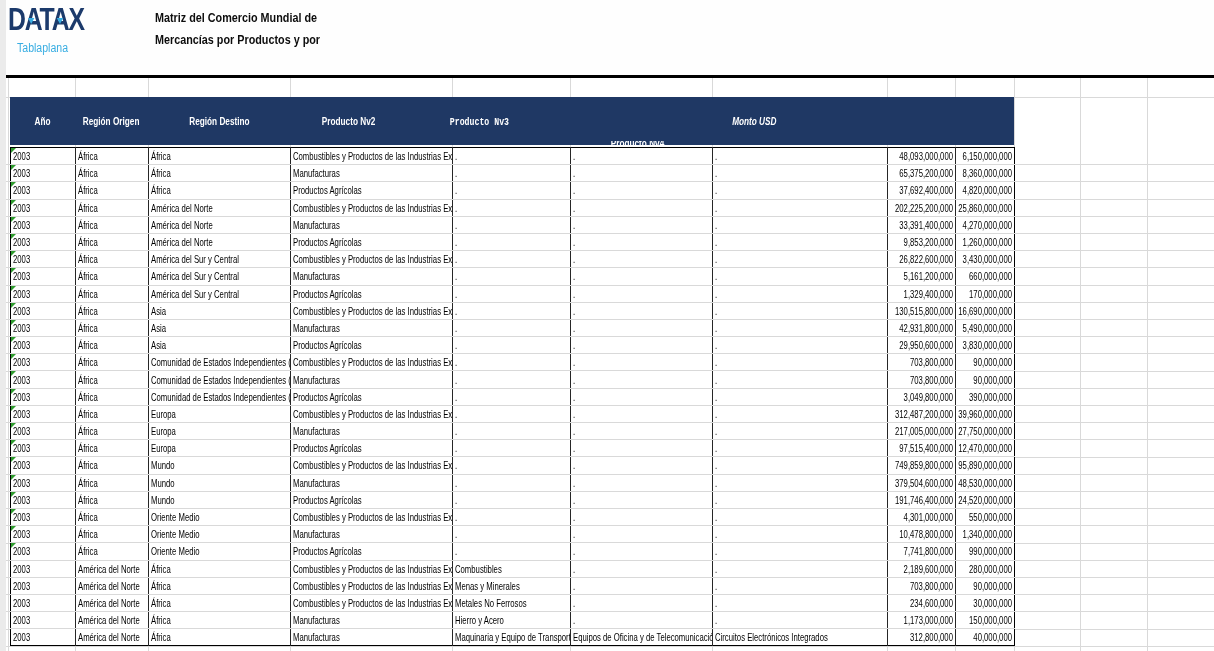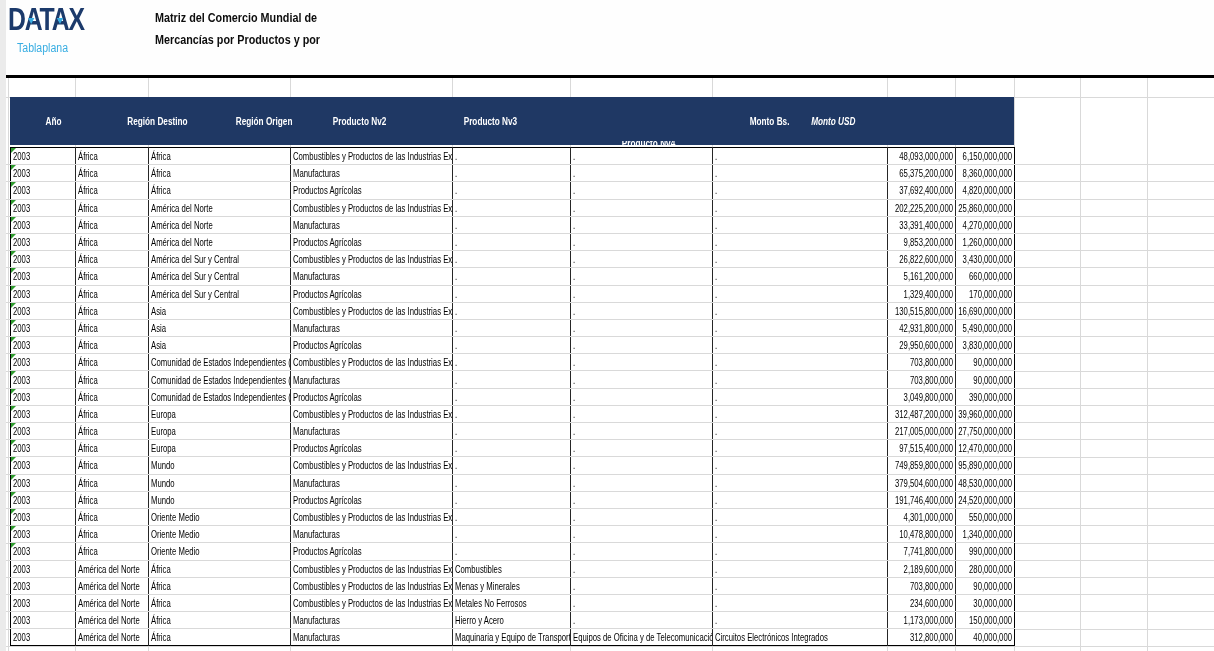--- a/index.html
+++ b/index.html
@@ -49,22 +49,22 @@
   .xlbody tr:last-child td { border-bottom:none; }
   .xlbody td:last-child { border-right:none; }
   .xlbody td .ct { display:block; width:136%; transform:scaleX(0.735);
                    transform-origin:0 50%; white-space:nowrap; }
   .xlbody td.num .ct { text-align:right; }
   .xlbody td.c0 { position:relative; }
   .flag { position:absolute; left:0; top:0; width:0; height:0;
           border-top:5px solid #2e9b2e; border-right:5px solid transparent; }
 
   
-  .w0{width:65px;margin-left:11px;} .w1{width:73px;} .w2{width:142px;} .w3{width:162px;} .w4{width:118px;justify-content:center;}
-  .w5{width:142px;} .w6{width:175px;margin-top:44px;} .w7{width:68px;} .w8{width:59px;font-style:italic;}
+  .w0{width:65px;} .w1{width:73px;} .w2{width:142px;} .w3{width:162px;} .w4{width:118px;justify-content:center;}
+  .w5{width:142px;font-family:Liberation Mono, monospace;} .w6{width:175px;margin-top:44px;} .w7{width:68px;} .w8{width:59px;font-style:italic;}
 </style>
 </head>
 <body>
 
 <div class="screen">
 
   <div class="topband">
     <div class="logo">
       <span>DATAX</span>
       <span class="tri t1"></span>
@@ -95,37 +95,34 @@
         <div class="vg" style="left: 955px;"></div>
         <div class="vg" style="left: 1014px;"></div>
         <div class="vg" style="left: 1080px;"></div>
         <div class="vg" style="left: 1147px;"></div>
       </div>
 
     <div class="xlhead" id="xlhead">
         <div class="hc w0">
           <span>Año</span>
         </div>
+        <div class="hc w1">
+          <span>Región Origen</span>
+        </div>
         <div class="hc w2">
           <span>Región Destino</span>
-        </div>
-        <div class="hc w1">
-          <span>Región Origen</span>
         </div>
         <div class="hc w4">
           <span>Producto Nv2</span>
         </div>
         <div class="hc w5">
           <span>Producto Nv3</span>
         </div>
         <div class="hc w6">
           <span>Producto Nv4</span>
-        </div>
-        <div class="hc w7">
-          <span>Monto Bs.</span>
         </div>
         <div class="hc w8">
           <span>Monto USD</span>
         </div>
       </div>
 
     <table class="xlbody">
       <colgroup>
         <col class="w0">
           <col class="w1">

